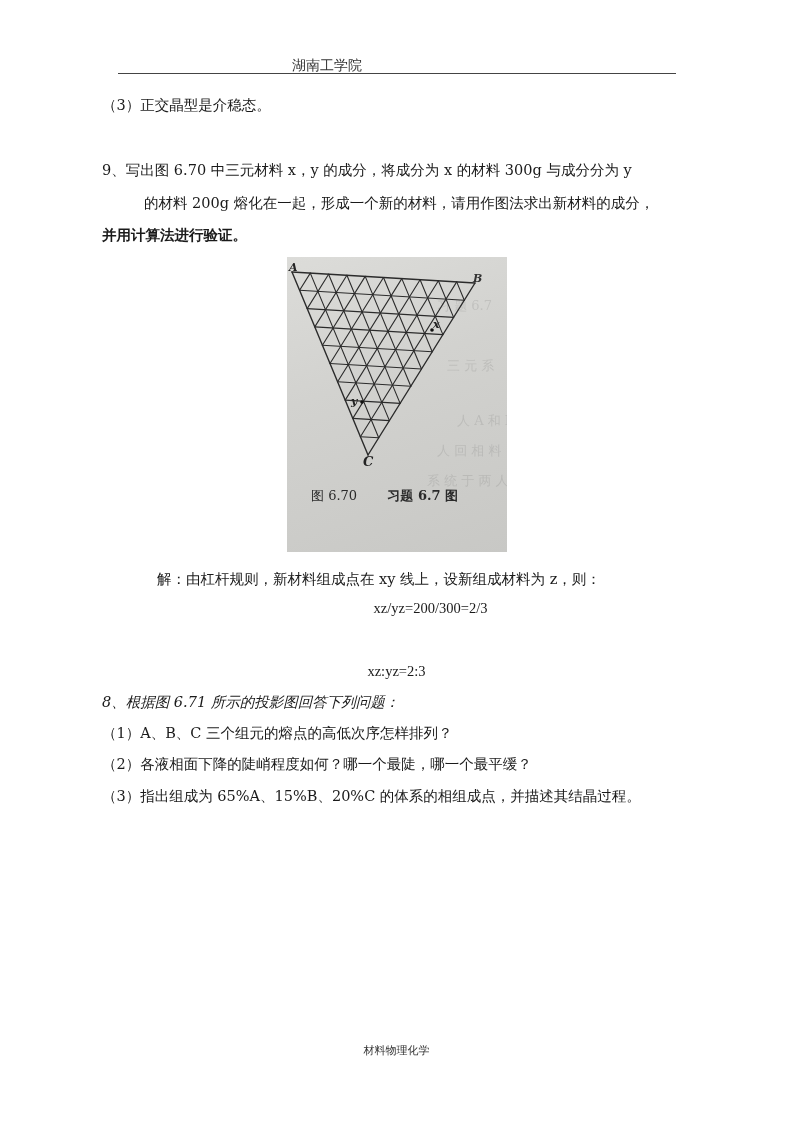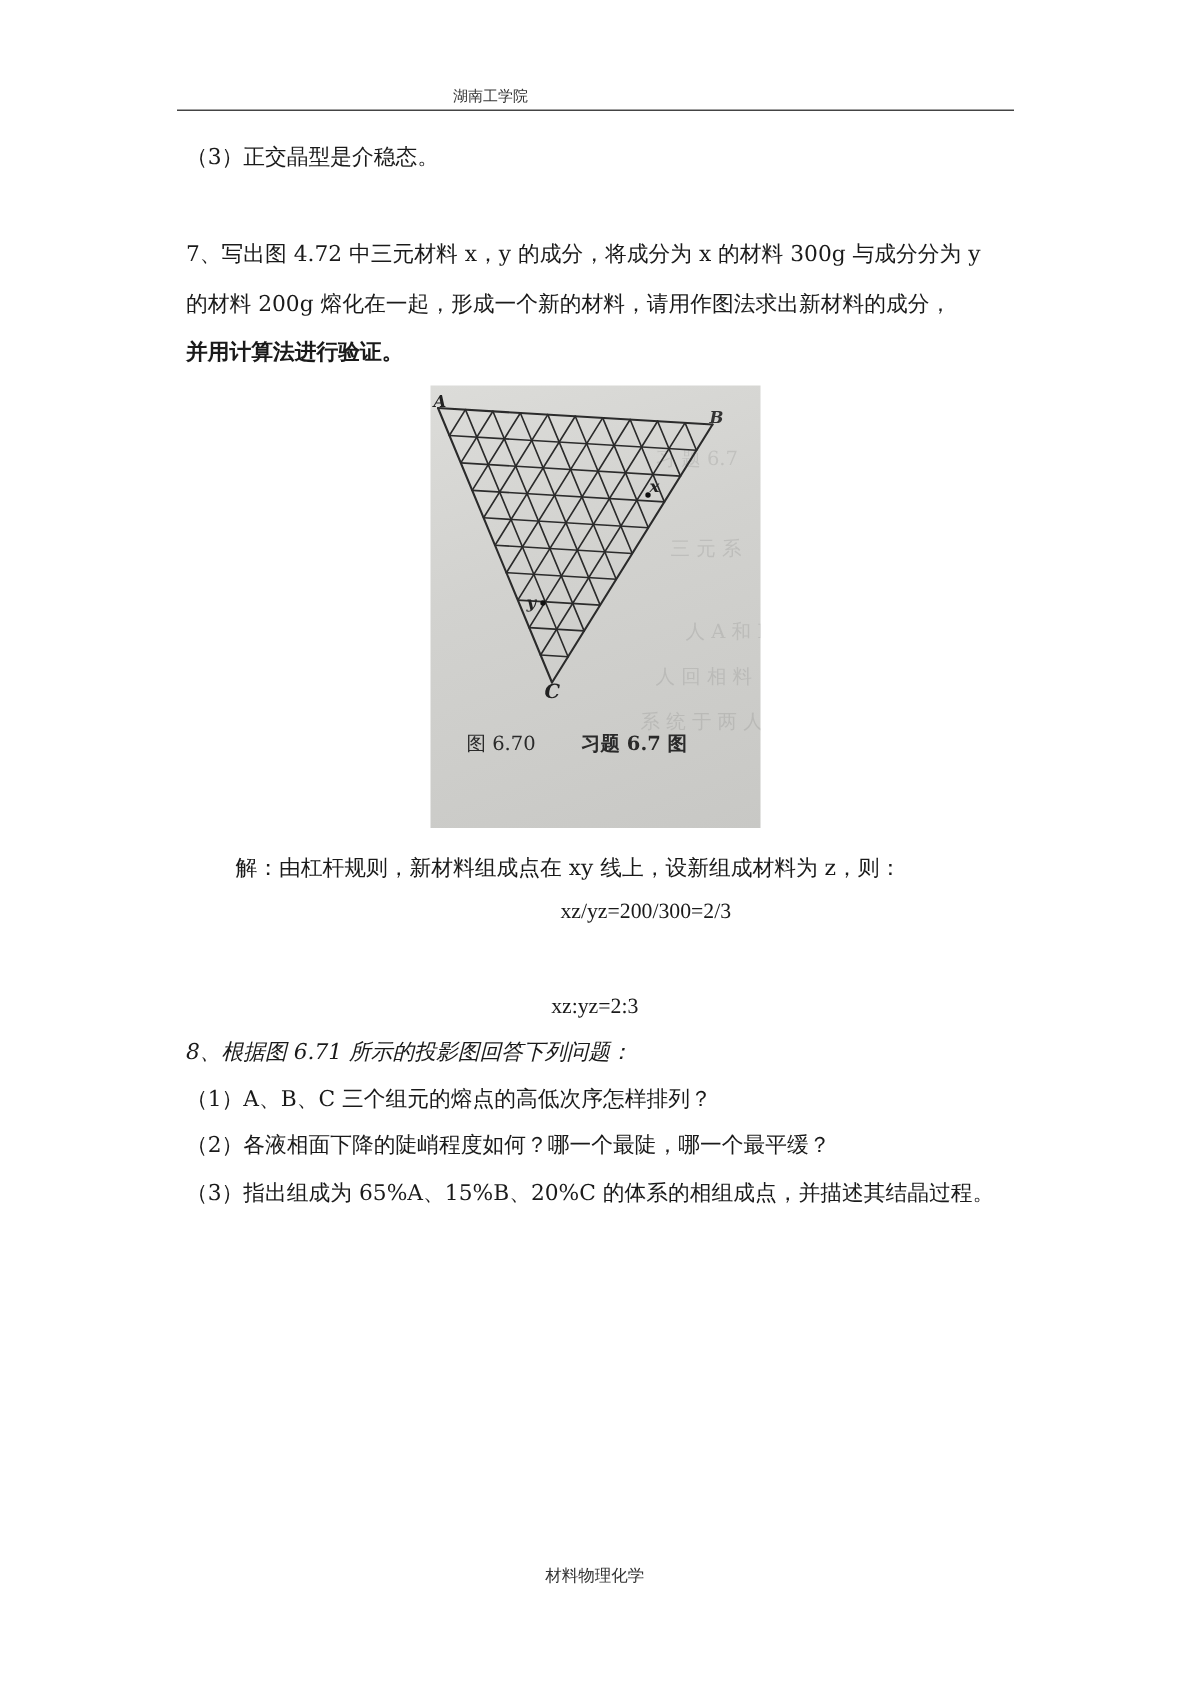--- a/index.html
+++ b/index.html
@@ -1,43 +1,43 @@
 <!DOCTYPE html>
 <html><head>
 <meta charset="utf-8">
 <style>
   html, body { margin: 0; padding: 0; background: #ffffff; }
   body { width: 793px; height: 1122px; position: relative; overflow: hidden;
          font-family: "DejaVu Serif", "Liberation Serif", serif; color: #1a1a1a; }
   .header-title { position: absolute; top: 57px; left: 0; width: 654px; text-align: center;
-                  font-size: 10px; color: #333; }
+                  font-size: 14px; color: #333; }
   .header-rule { position: absolute; top: 73px; left: 118px; width: 558px; height: 0;
                  border-top: 1.3px solid #444; }
-  .line { position: absolute; left: 124px; font-size: 14.5px; line-height: 20px; white-space: nowrap; }
+  .line { position: absolute; left: 102px; font-size: 14.5px; line-height: 20px; white-space: nowrap; }
   .center { position: absolute; left: 0; width: 793px; text-align: center; font-size: 14.5px; line-height: 20px; }
   .figure { position: absolute; left: 287px; top: 257px; width: 220px; height: 295px;
             background: linear-gradient(160deg, #dcdcd9 0%, #d2d2cf 40%, #c8c8c5 100%); overflow: hidden; }
   .figure svg { position: absolute; left: 0; top: 0; }
   .ghost { position: absolute; color: rgba(60,60,60,0.12); font-size: 13px; white-space: nowrap; }
   .footer-title { position: absolute; top: 1043px; left: 0; width: 793px; text-align: center;
                   font-size: 11px; color: #333; }
 </style>
 </head>
 <body>
 
 <div>
   <div class="header-title">湖南工学院</div>
   <div class="header-rule"></div>
 </div>
 
 <div class="line" style="top:95px;">（3）正交晶型是介稳态。</div>
 
 <div>
-  <div class="line" style="top:160px;">7、写出图 4.72 中三元材料 x，y 的成分，将成分为 x 的材料 300g 与成分分为 y</div>
-  <div class="line" style="top:193px;">的材料 200g 熔化在一起，形成一个新的材料，请用作图法求出新材料的成分，</div>
+  <div class="line" style="top:160px;">9、写出图 6.70 中三元材料 x，y 的成分，将成分为 x 的材料 300g 与成分分为 y</div>
+  <div class="line" style="top:193px;margin-left:42px;">的材料 200g 熔化在一起，形成一个新的材料，请用作图法求出新材料的成分，</div>
   <div class="line" style="top:225px;font-weight:bold;">并用计算法进行验证。</div>
 </div>
 
 <div class="figure">
   <div class="ghost" style="left:150px;top:40px;">习 题 6.7</div>
   <div class="ghost" style="left:160px;top:100px;">三 元 系</div>
   <div class="ghost" style="left:170px;top:155px;">人 A 和 B</div>
   <div class="ghost" style="left:150px;top:185px;">人 回 相 料</div>
   <div class="ghost" style="left:140px;top:215px;">系 统 于 两 人</div>
   <svg id="tri-svg" width="220" height="295" viewBox="0 0 220 295">

